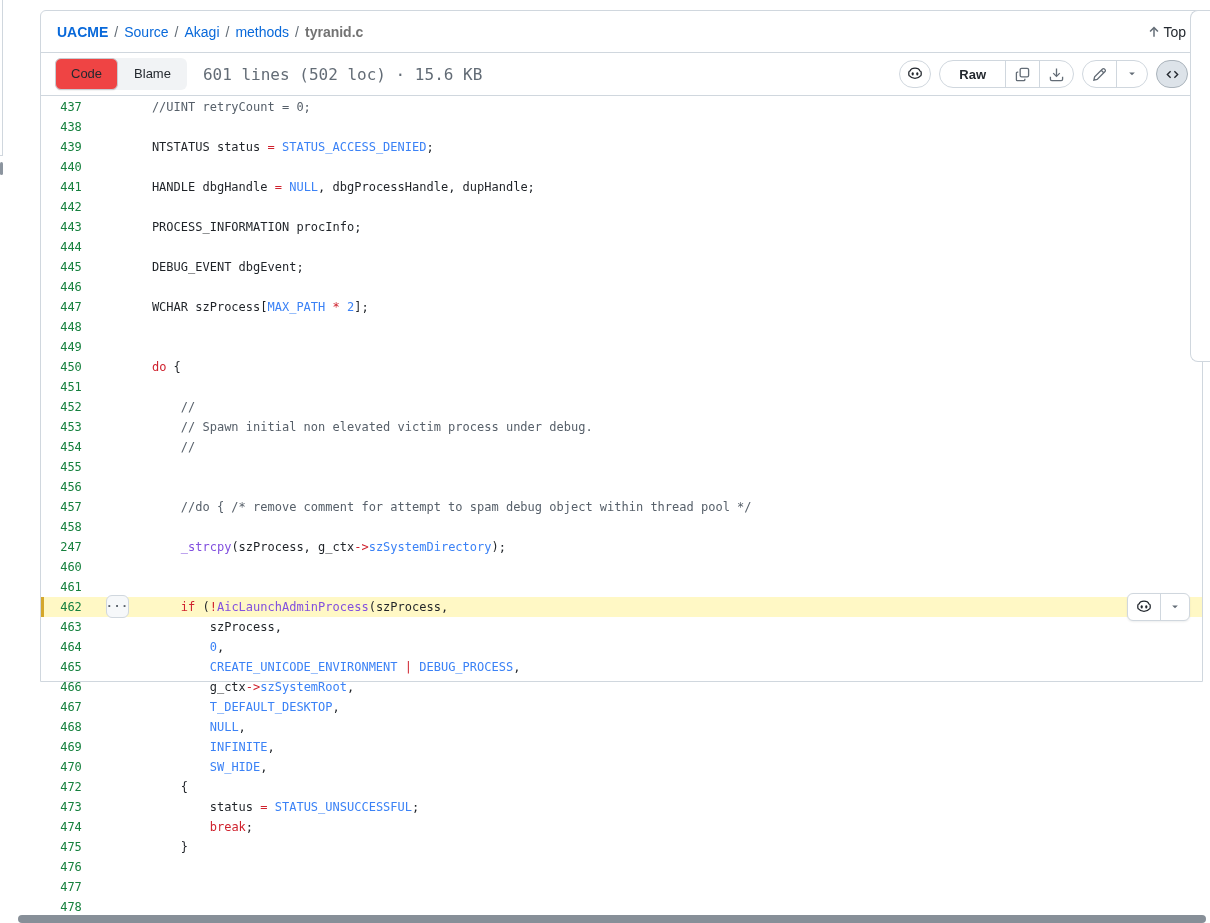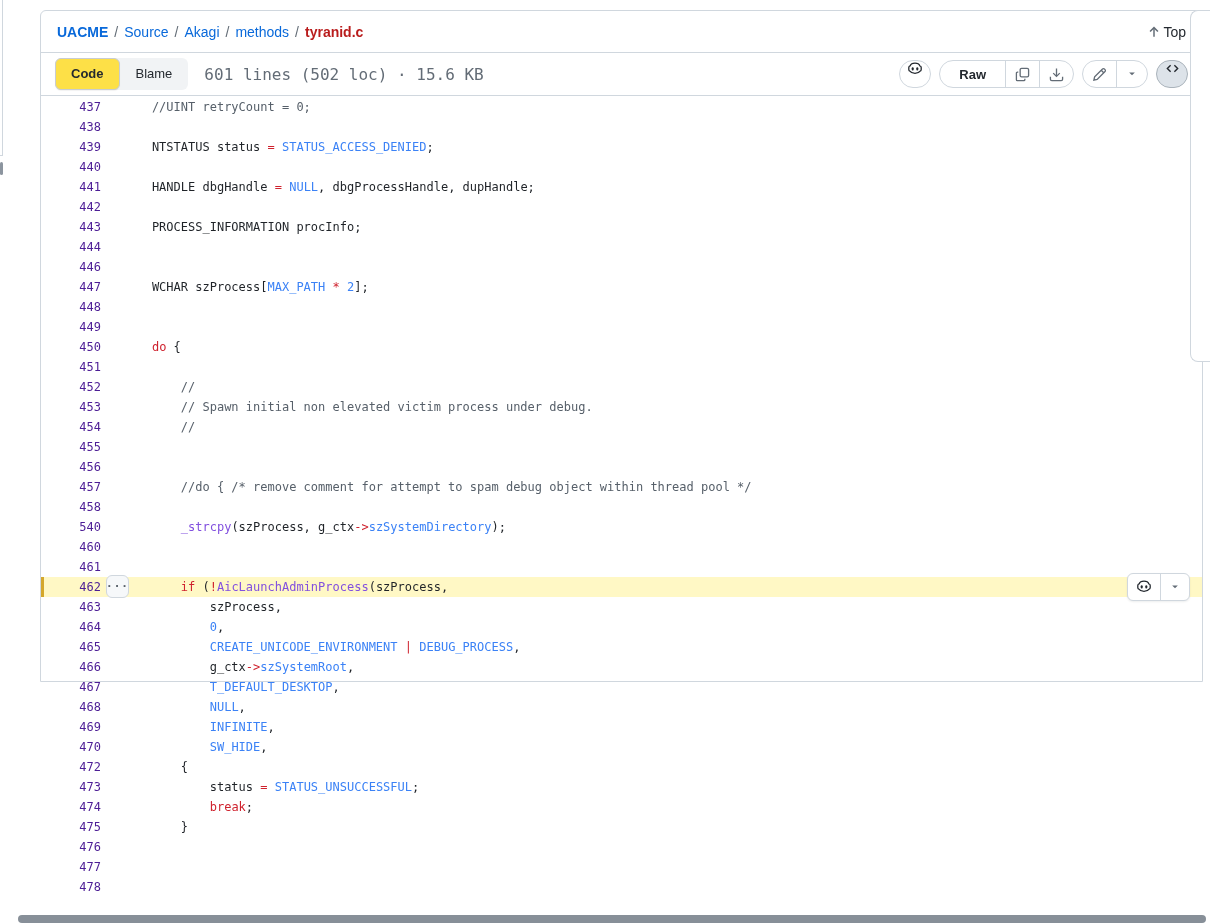--- a/index.html
+++ b/index.html
@@ -16,50 +16,50 @@
   .main-container { position:absolute; left:18px; top:10px; width:1163px; height:672px;
                     border:1px solid #d0d7de; border-radius:6px 6px 0 0; background:#fff; overflow:visible;margin-left:22px; }
 
   
   .breadcrumb-row { height:42px; display:flex; align-items:center; padding:0 16px;
                     border-bottom:1px solid #d0d7de; font-size:14px; }
   .breadcrumb { display:flex; align-items:center; gap:6px; white-space:nowrap; }
   .crumb-link { color:#0969da; text-decoration:none; cursor:pointer; }
   .crumb-repo { font-weight:700; }
   .crumb-sep { color:#636c76; }
-  .crumb-current { font-weight:700; color:#b91c1c; }
+  .crumb-current { font-weight:700; color:#737373; }
   .top-link { margin-left:auto; display:flex; align-items:center; gap:2px; color:#24292f;
               font-size:14px; cursor:pointer; text-decoration:none; }
   .top-link svg { stroke:#636c76; }
 
   
   .toolbar-row { height:43px; display:flex; align-items:center; padding:0 14px;
                  border-bottom:1px solid #d0d7de; }
   .seg-control { display:flex; background:#f1f3f5; border-radius:6px; }
   .seg-tab { padding:4px 15px; font-size:13px; line-height:22px; color:#24292f; cursor:pointer;
              border-radius:6px; border:1px solid transparent; }
-  .seg-tab.active { background:#fde047; border:1px solid #c8ccd1; font-weight:700;
+  .seg-tab.active { background:#ef4444; border:1px solid #c8ccd1; font-weight:400;
                     box-shadow:0 1px 1px rgba(31,35,40,.06); }
   .file-meta { margin-left:16px; font-family:"DejaVu Sans Mono", monospace; font-size:16px; color:#636c76; }
   .toolbar-right { margin-left:auto; display:flex; align-items:center; gap:8px; }
-  .icon-btn, .btn-group { border:1px solid #d0d7de; border-radius:14px; background:#fff; display:flex; }
+  .icon-btn, .btn-group { border:1px solid #d0d7de; border-radius:14px; background:#fff; display:flex; align-items:center; }
   .icon-btn { width:32px; height:28px; justify-content:center; cursor:pointer; }
   .icon-btn svg, .btn-seg svg { display:block; }
   .btn-group { height:28px; overflow:hidden; }
   .btn-seg { display:flex; align-items:center; justify-content:center; height:100%; padding:0 9px;
              cursor:pointer; border-left:1px solid #d0d7de; }
   .btn-seg:first-child { border-left:none; }
   .raw-label { font-size:13px; font-weight:700; color:#24292f; padding:0 10px; }
   .icon-btn.pressed { background:#dde3e9; border-color:#aab3bb; }
 
   
   .code-area { position:relative; padding-top:1px; font-family:"DejaVu Sans Mono", monospace;
                font-size:12px; line-height:20px; }
   .code-row { display:flex; height:20px; position:relative; }
-  .code-row .ln { width:60px; flex:0 0 60px; text-align:right; color:#4c1d95; cursor:pointer; user-select:none; }
+  .code-row .ln { width:60px; flex:0 0 60px; text-align:center; color:#15803d; cursor:pointer; user-select:none; }
   .code-row .code { white-space:pre; padding-left:22px; }
   .code-row.hl { background:#fff8c5; }
   .code-row.hl::before { content:""; position:absolute; left:0; top:0; bottom:0; width:3px; background:#d4a72c; }
   .tk-pl { color:#1f2328; } .tk-c { color:#57606a; } .tk-k { color:#cf222e; }
   .tk-n { color:#3b82f6; } .tk-f { color:#8250df; } .tk-o { color:#cf222e; }
 
   .ellipsis-btn { position:absolute; left:65px; top:-2px; width:23px; height:23px; background:#f6f8fa;
                   border:1px solid #d0d7de; border-radius:6px; color:#57606a; font-size:11px; font-weight:700;
                   display:flex; align-items:center; justify-content:center; letter-spacing:1px; cursor:pointer; z-index:4; }
   .row-actions { position:absolute; right:12px; top:-4px; height:28px; display:flex; background:#fff;
@@ -189,20 +189,24 @@
       </div>
       <div class="code-row">
         <span class="ln">443</span>
         <span class="code"><span class="tk-pl">    PROCESS_INFORMATION procInfo;</span></span>
       </div>
       <div class="code-row">
         <span class="ln">444</span>
         <span class="code"></span>
       </div>
       <div class="code-row">
+        <span class="ln">445</span>
+        <span class="code"><span class="tk-pl">    DEBUG_EVENT dbgEvent;</span></span>
+      </div>
+      <div class="code-row">
         <span class="ln">446</span>
         <span class="code"></span>
       </div>
       <div class="code-row">
         <span class="ln">447</span>
         <span class="code"><span class="tk-pl">    WCHAR szProcess[</span><span class="tk-n">MAX_PATH</span><span class="tk-pl"> </span><span class="tk-o">*</span><span class="tk-pl"> </span><span class="tk-n">2</span><span class="tk-pl">];</span></span>
       </div>
       <div class="code-row">
         <span class="ln">448</span>
         <span class="code"></span>
@@ -241,21 +245,21 @@
       </div>
       <div class="code-row">
         <span class="ln">457</span>
         <span class="code"><span class="tk-c">        //do { /* remove comment for attempt to spam debug object within thread pool */</span></span>
       </div>
       <div class="code-row">
         <span class="ln">458</span>
         <span class="code"></span>
       </div>
       <div class="code-row">
-        <span class="ln">540</span>
+        <span class="ln">247</span>
         <span class="code"><span class="tk-pl">        </span><span class="tk-f">_strcpy</span><span class="tk-pl">(szProcess, g_ctx</span><span class="tk-o">-&gt;</span><span class="tk-n">szSystemDirectory</span><span class="tk-pl">);</span></span>
       </div>
       <div class="code-row">
         <span class="ln">460</span>
       </div>
       <div class="code-row">
         <span class="ln">461</span>
         <span class="code"></span>
       </div>
       <div class="code-row hl">

